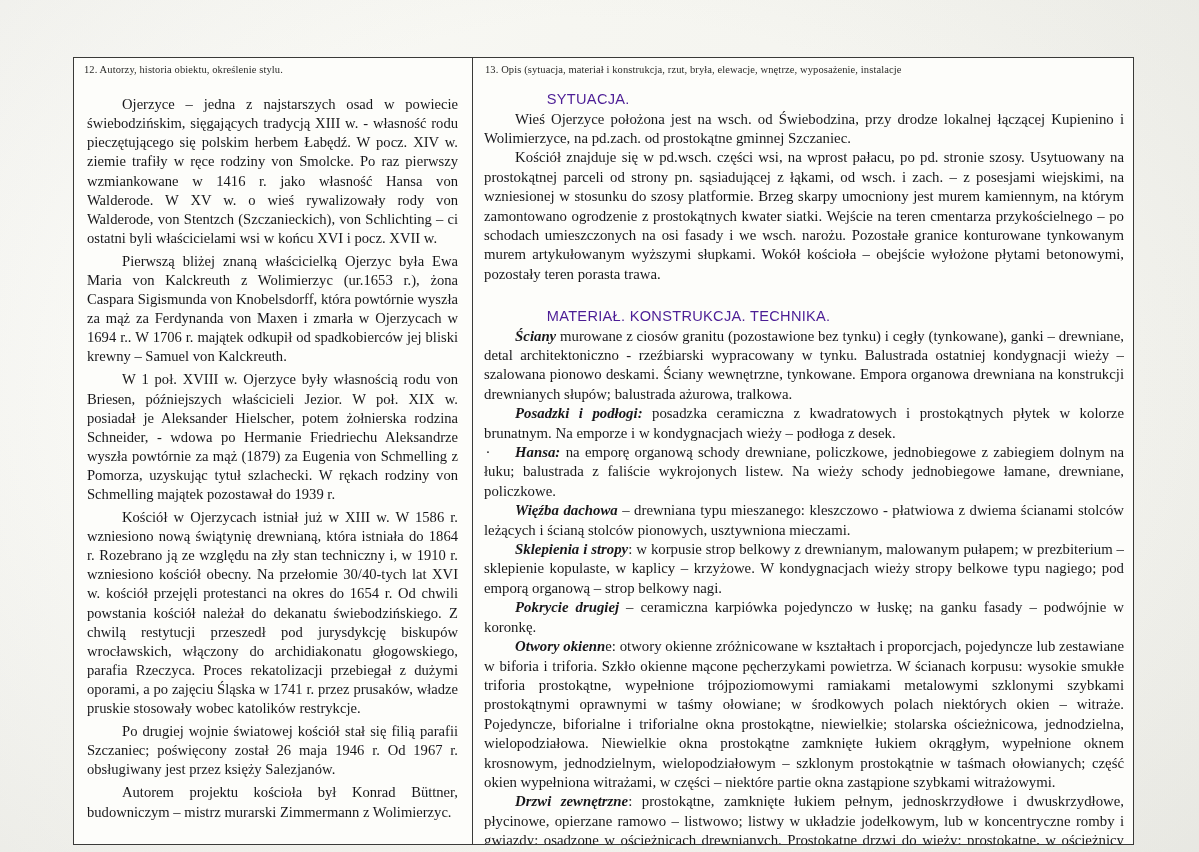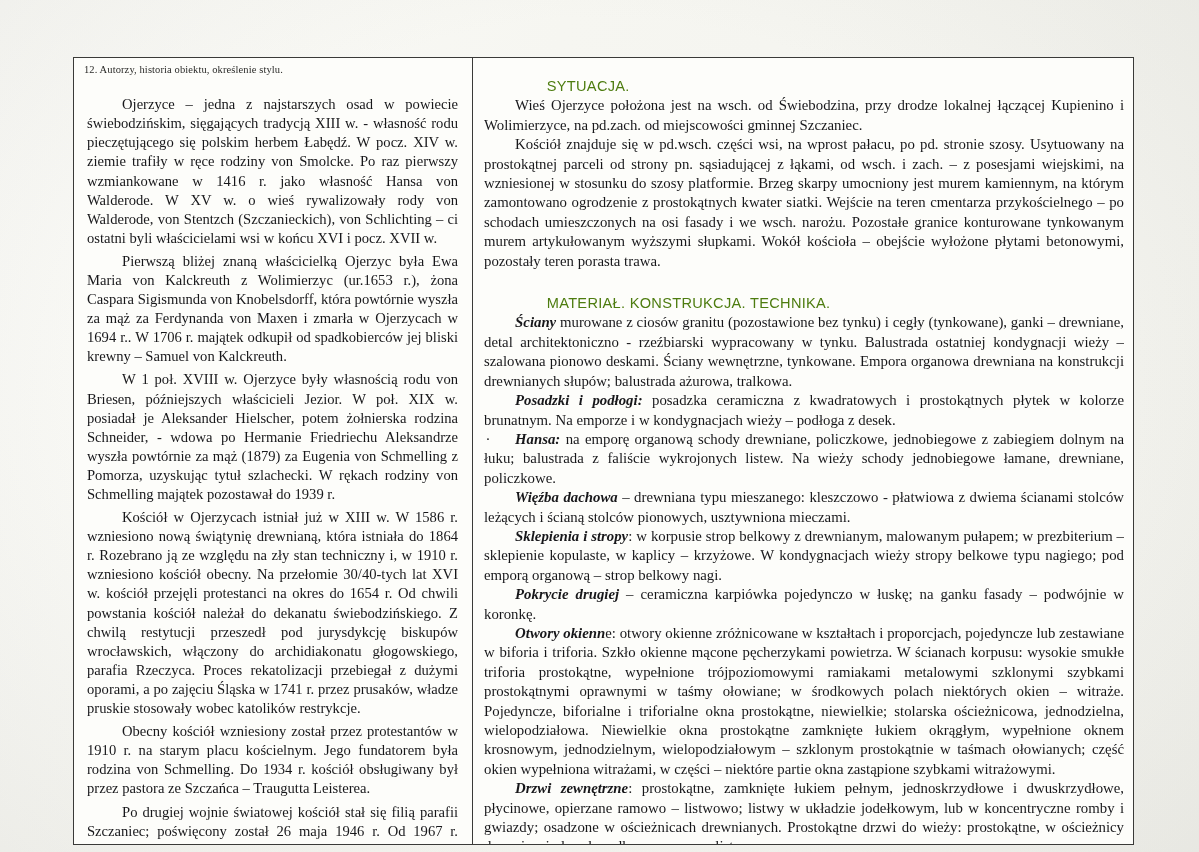--- a/index.html
+++ b/index.html
@@ -84,21 +84,21 @@
   }
   .col-right p {
     margin: 0;
     text-indent: 2.1em;
   }
   .sec-head {
     font-family: "Liberation Sans", sans-serif;
     font-size: 14.6px;
     line-height: 19.4px;
     letter-spacing: 0.02em;
-    color: #4d7c0f;
+    color: #4c1d95;
     margin: 0;
     text-indent: 0;
     padding-left: 2.2em;
   }
   .sec-head.spaced-top {
     margin-top: 23px;
   }
   .term {
     font-weight: bold;
     font-style: italic;
@@ -120,31 +120,31 @@
 <div id="page">
   <div id="sheet">
 
     <div class="col col-left">
       <div class="field-head">12. Autorzy, historia obiektu, określenie stylu.</div>
       <div class="body-text">
         <p>Ojerzyce – jedna z najstarszych osad w powiecie świebodzińskim, sięgających tradycją XIII w. - własność rodu pieczętującego się polskim herbem Łabędź. W pocz. XIV w. ziemie trafiły w ręce rodziny von Smolcke. Po raz pierwszy wzmiankowane w 1416 r. jako własność Hansa von Walderode. W XV w. o wieś rywalizowały rody von Walderode, von Stentzch (Szczanieckich), von Schlichting – ci ostatni byli właścicielami wsi w końcu XVI i pocz. XVII w.</p>
         <p>Pierwszą bliżej znaną właścicielką Ojerzyc była Ewa Maria von Kalckreuth z Wolimierzyc (ur.1653 r.), żona Caspara Sigismunda von Knobelsdorff, która powtórnie wyszła za mąż za Ferdynanda von Maxen i zmarła w Ojerzycach w 1694 r.. W 1706 r. majątek odkupił od spadkobierców jej bliski krewny – Samuel von Kalckreuth.</p>
         <p>W 1 poł. XVIII w. Ojerzyce były własnością rodu von Briesen, późniejszych właścicieli Jezior. W poł. XIX w. posiadał je Aleksander Hielscher, potem żołnierska rodzina Schneider, - wdowa po Hermanie Friedriechu Aleksandrze wyszła powtórnie za mąż (1879) za Eugenia von Schmelling z Pomorza, uzyskując tytuł szlachecki. W rękach rodziny von Schmelling majątek pozostawał do 1939 r.</p>
         <p>Kościół w Ojerzycach istniał już w XIII w. W 1586 r. wzniesiono nową świątynię drewnianą, która istniała do 1864 r. Rozebrano ją ze względu na zły stan techniczny i, w 1910 r. wzniesiono kościół obecny. Na przełomie 30/40-tych lat XVI w. kościół przejęli protestanci na okres do 1654 r. Od chwili powstania kościół należał do dekanatu świebodzińskiego. Z chwilą restytucji przeszedł pod jurysdykcję biskupów wrocławskich, włączony do archidiakonatu głogowskiego, parafia Rzeczyca. Proces rekatolizacji przebiegał z dużymi oporami, a po zajęciu Śląska w 1741 r. przez prusaków, władze pruskie stosowały wobec katolików restrykcje.</p>
-        <p>Obecny kościół wzniesiony został przez protestantów w 1910 r. na starym placu kościelnym. Jego fundatorem była rodzina von Schmelling. Do 1934 r. kościół obsługiwany był przez pastora ze Szczańca – Traugutta Leisterea.</p>
         <p>Po drugiej wojnie światowej kościół stał się filią parafii Szczaniec; poświęcony został 26 maja 1946 r. Od 1967 r. obsługiwany jest przez księży Salezjanów.</p>
         <p>Autorem projektu kościoła był Konrad Büttner, budowniczym – mistrz murarski Zimmermann z Wolimierzyc.</p>
       </div>
     </div>
 
     <div class="col col-right">
+      <div class="field-head">13. Opis (sytuacja, materiał i konstrukcja, rzut, bryła, elewacje, wnętrze, wyposażenie, instalacje</div>
       <div class="body-text">
 
         <p class="sec-head">SYTUACJA.</p>
-        <p>Wieś Ojerzyce położona jest na wsch. od Świebodzina, przy drodze lokalnej łączącej Kupienino i Wolimierzyce, na pd.zach. od miejscowości gminnej Szczaniec.</p>
+        <p>Wieś Ojerzyce położona jest na wsch. od Świebodzina, przy drodze lokalnej łączącej Kupienino i Wolimierzyce, na pd.zach. od prostokątne gminnej Szczaniec.</p>
         <p>Kościół znajduje się w pd.wsch. części wsi, na wprost pałacu, po pd. stronie szosy. Usytuowany na prostokątnej parceli od strony pn. sąsiadującej z łąkami, od wsch. i zach. – z posesjami wiejskimi, na wzniesionej w stosunku do szosy platformie. Brzeg skarpy umocniony jest murem kamiennym, na którym zamontowano ogrodzenie z prostokątnych kwater siatki. Wejście na teren cmentarza przykościelnego – po schodach umieszczonych na osi fasady i we wsch. narożu. Pozostałe granice konturowane tynkowanym murem artykułowanym wyższymi słupkami. Wokół kościoła – obejście wyłożone płytami betonowymi, pozostały teren porasta trawa.</p>
 
         <p class="sec-head spaced-top">MATERIAŁ. KONSTRUKCJA. TECHNIKA.</p>
 
         <p><span class="term">Ściany</span><span> murowane z ciosów granitu (pozostawione bez tynku) i cegły (tynkowane), ganki – drewniane, detal architektoniczno - rzeźbiarski wypracowany w tynku. Balustrada ostatniej kondygnacji wieży – szalowana pionowo deskami. Ściany wewnętrzne, tynkowane. Empora organowa drewniana na konstrukcji drewnianych słupów; balustrada ażurowa, tralkowa.</span></p>
 
         <p><span class="term">Posadzki i podłogi:</span><span>  posadzka ceramiczna z kwadratowych i prostokątnych płytek w kolorze brunatnym. Na emporze i w  kondygnacjach wieży – podłoga z desek.</span></p>
 
         <p class="leadmark"><span class="term">Hansa:</span><span>  na emporę organową schody drewniane, policzkowe, jednobiegowe z zabiegiem dolnym na łuku; balustrada z faliście wykrojonych listew. Na wieży schody jednobiegowe łamane, drewniane, policzkowe.</span></p>
 

